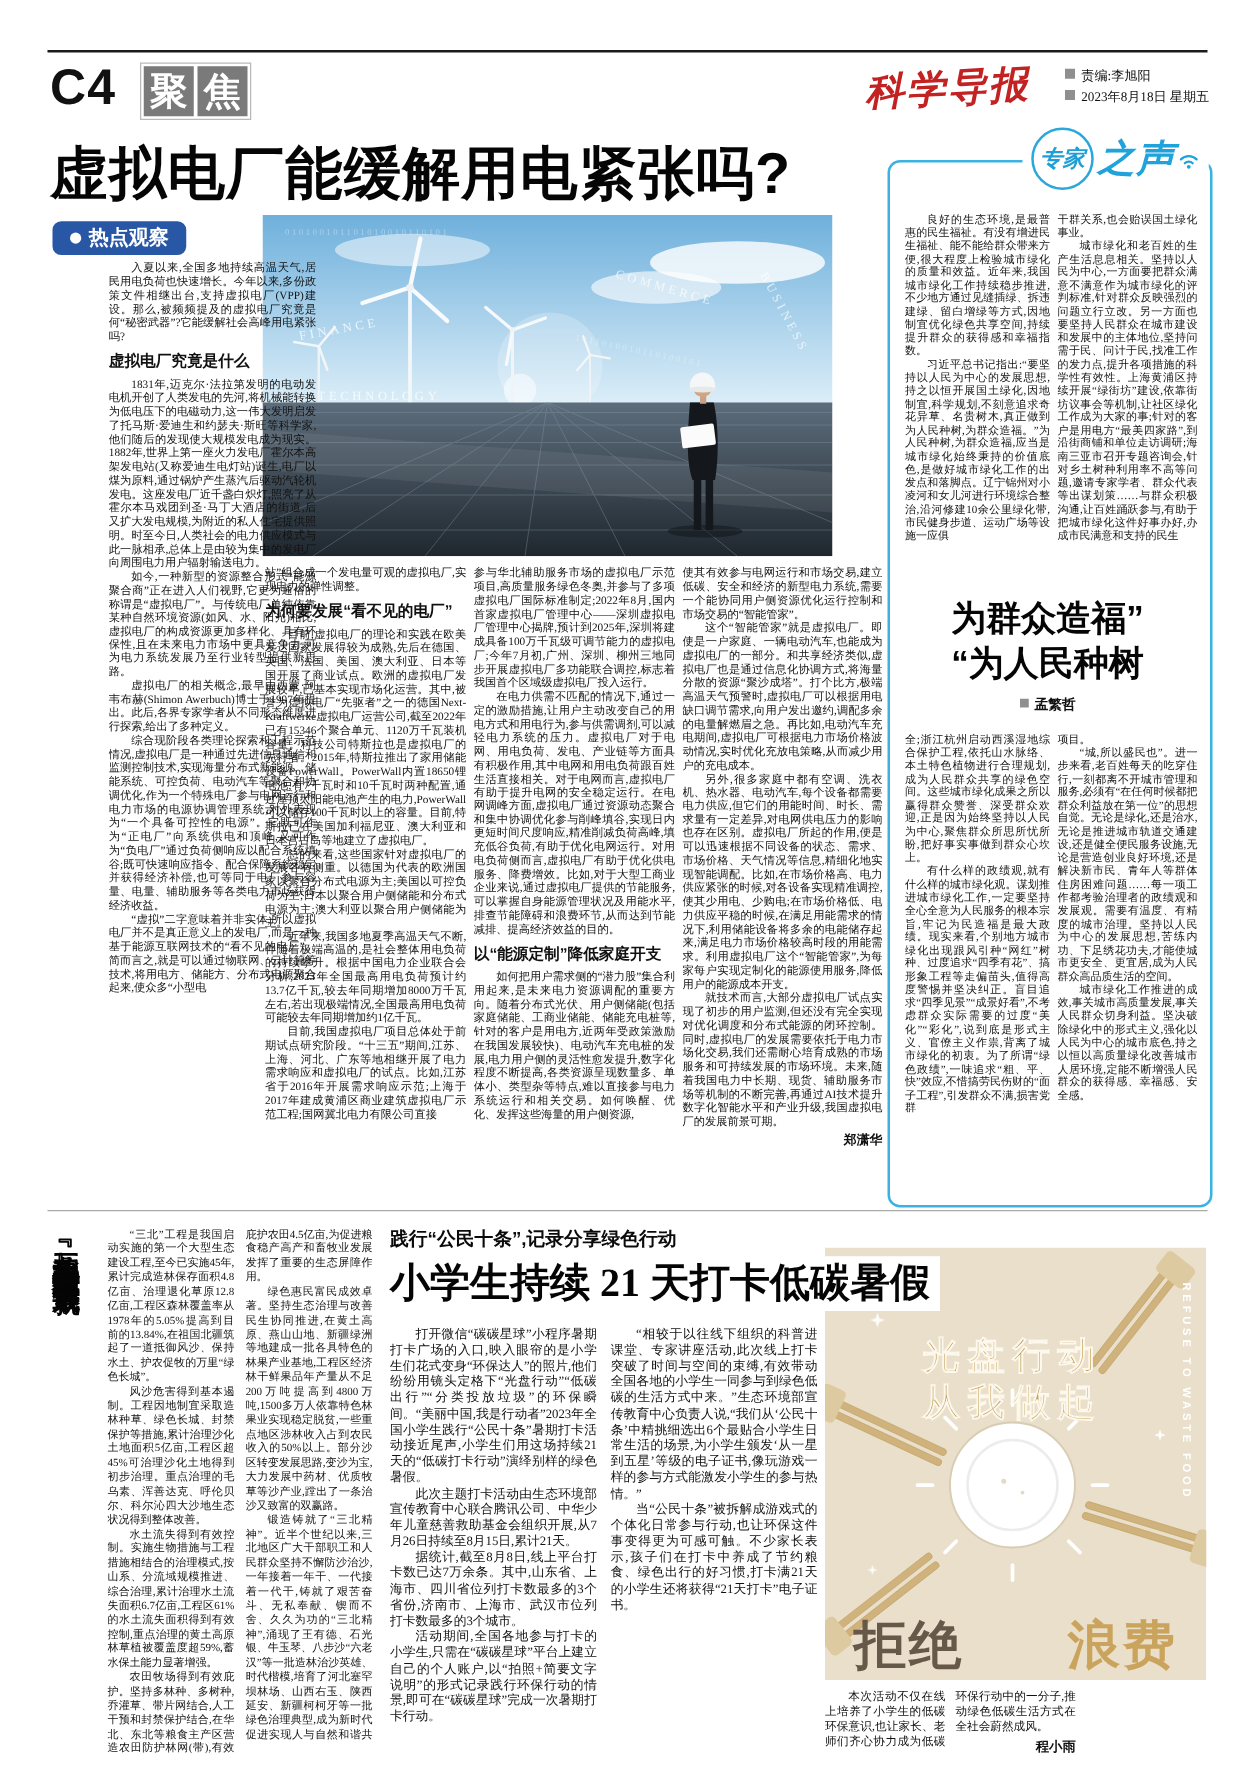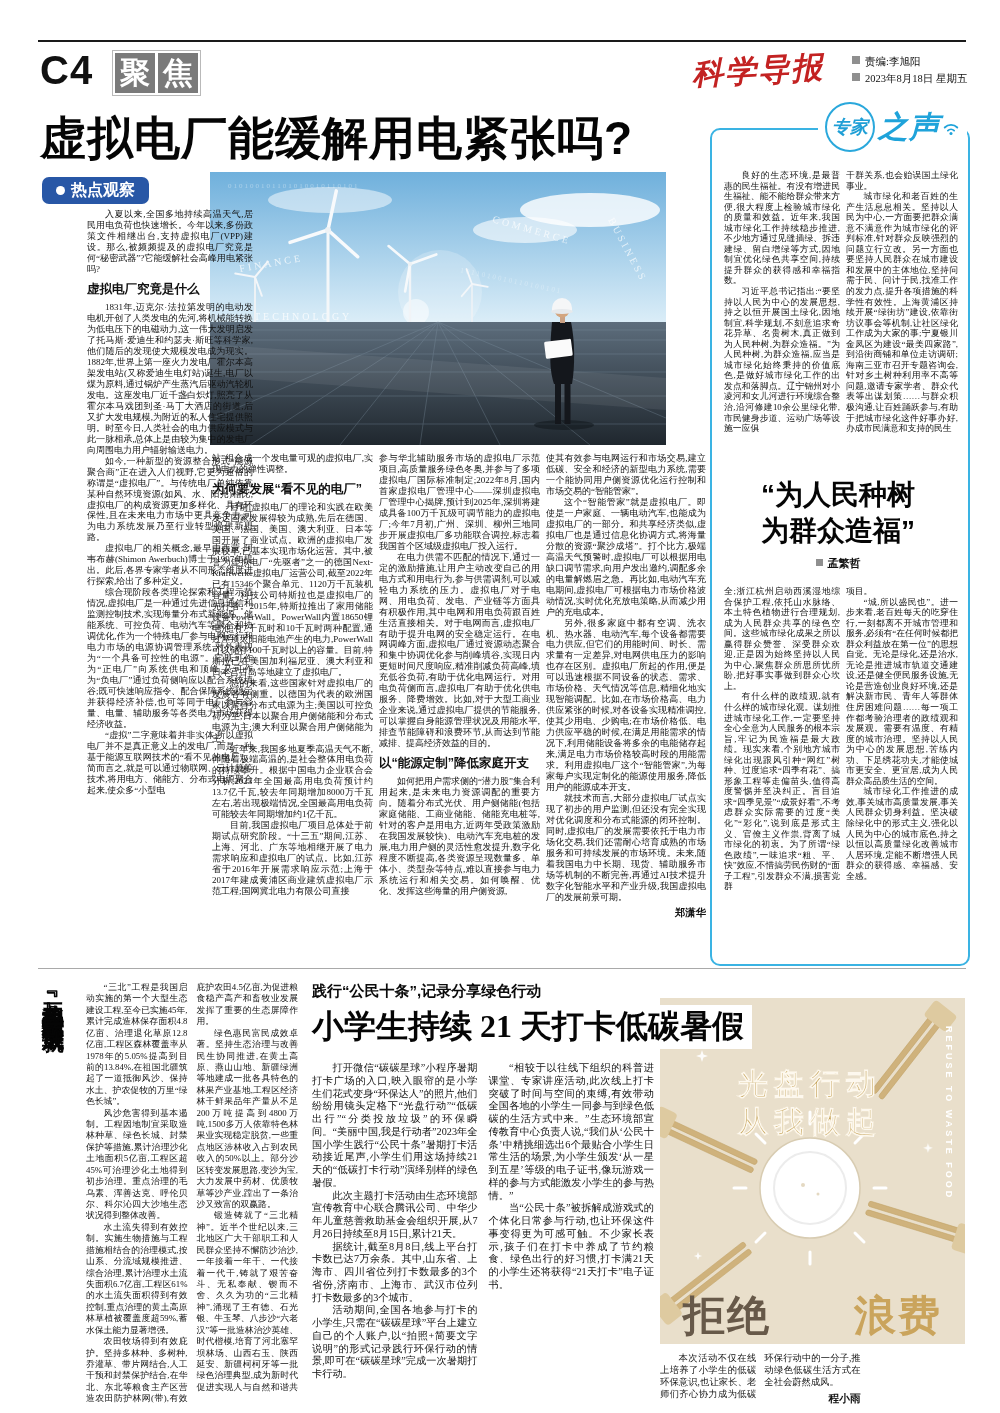--- a/index.html
+++ b/index.html
@@ -226,25 +226,25 @@
       <path d="M6.5 12.5 a5 5 0 0 1 7 0" fill="none" stroke="#1fa3da" stroke-width="2" stroke-linecap="round"></path>
       <circle cx="10" cy="15.6" r="1.7" fill="#1fa3da"></circle>
     </svg>
   </div>
   <div class="abs expert-col eL1">
       <p class="para">良好的生态环境,是最普惠的民生福祉。有没有增进民生福祉、能不能给群众带来方便,很大程度上检验城市绿化的质量和效益。近年来,我国城市绿化工作持续稳步推进,不少地方通过见缝插绿、拆违建绿、留白增绿等方式,因地制宜优化绿色共享空间,持续提升群众的获得感和幸福指数。</p>
       <p class="para">习近平总书记指出:“要坚持以人民为中心的发展思想,持之以恒开展国土绿化,因地制宜,科学规划,不刻意追求奇花异草、名贵树木,真正做到为人民种树,为群众造福。”为人民种树,为群众造福,应当是城市绿化始终秉持的价值底色,是做好城市绿化工作的出发点和落脚点。辽宁锦州对小凌河和女儿河进行环境综合整治,沿河修建10余公里绿化带,市民健身步道、运动广场等设施一应俱</p>
     </div>
   <div class="abs expert-col eR1">
       <p class="para noindent">干群关系,也会贻误国土绿化事业。</p>
-      <p class="para">城市绿化和老百姓的生产生活息息相关。坚持以人民为中心,一方面要把群众满意不满意作为城市绿化的评判标准,针对群众反映强烈的问题立行立改。另一方面也要坚持人民群众在城市建设和发展中的主体地位,坚持问需于民、问计于民,找准工作的发力点,提升各项措施的科学性有效性。上海黄浦区持续开展“绿街坊”建设,依靠街坊议事会等机制,让社区绿化工作成为大家的事;宁夏银川金凤区为建设“最美四家路”,到沿街商铺和单位走访调研;海南三亚市召开专题咨询会,针对乡土树种利用率不高等问题,邀请专家学者、群众代表等出谋划策……与群众积极沟通,让百姓踊跃参与,有助于把城市绿化这件好事办好,办成市民满意和支持的民生</p>
+      <p class="para">城市绿化和老百姓的生产生活息息相关。坚持以人民为中心,一方面要把群众满意不满意作为城市绿化的评判标准,针对群众反映强烈的问题立行立改。另一方面也要坚持人民群众在城市建设和发展中的主体地位,坚持问需于民、问计于民,找准工作的发力点,提升各项措施的科学性有效性。上海黄浦区持续开展“绿街坊”建设,依靠街坊议事会等机制,让社区绿化工作成为大家的事;针对的客户是用电方“最美四家路”,到沿街商铺和单位走访调研;海南三亚市召开专题咨询会,针对乡土树种利用率不高等问题,邀请专家学者、群众代表等出谋划策……与群众积极沟通,让百姓踊跃参与,有助于把城市绿化这件好事办好,办成市民满意和支持的民生</p>
     </div>
   <div class="abs expert-headline sans">
+    <div>为群众造福”</div>
     <div>“为人民种树</div>
-    <div>为群众造福”</div>
   </div>
   <div class="abs expert-byline sans">
     <span class="sq" style="width:7px;height:7px"></span><span>孟繁哲</span>
   </div>
   <div class="abs expert-col eL2">
       <p class="para noindent">全;浙江杭州启动西溪湿地综合保护工程,依托山水脉络、本土特色植物进行合理规划,成为人民群众共享的绿色空间。这些城市绿化成果之所以赢得群众赞誉、深受群众欢迎,正是因为始终坚持以人民为中心,聚焦群众所思所忧所盼,把好事实事做到群众心坎上。</p>
       <p class="para">有什么样的政绩观,就有什么样的城市绿化观。谋划推进城市绿化工作,一定要坚持全心全意为人民服务的根本宗旨,牢记为民造福是最大政绩。现实来看,个别地方城市绿化出现跟风引种“网红”树种、过度追求“四季有花”、搞形象工程等走偏苗头,值得高度警惕并坚决纠正。盲目追求“四季见景”“成景好看”,不考虑群众实际需要的过度“美化”“彩化”,说到底是形式主义、官僚主义作祟,背离了城市绿化的初衷。为了所谓“绿色政绩”,一味追求“粗、平、快”效应,不惜搞劳民伤财的“面子工程”,引发群众不满,损害党群</p>
     </div>
   <div class="abs expert-col eR2">
       <p class="para noindent">项目。</p>

